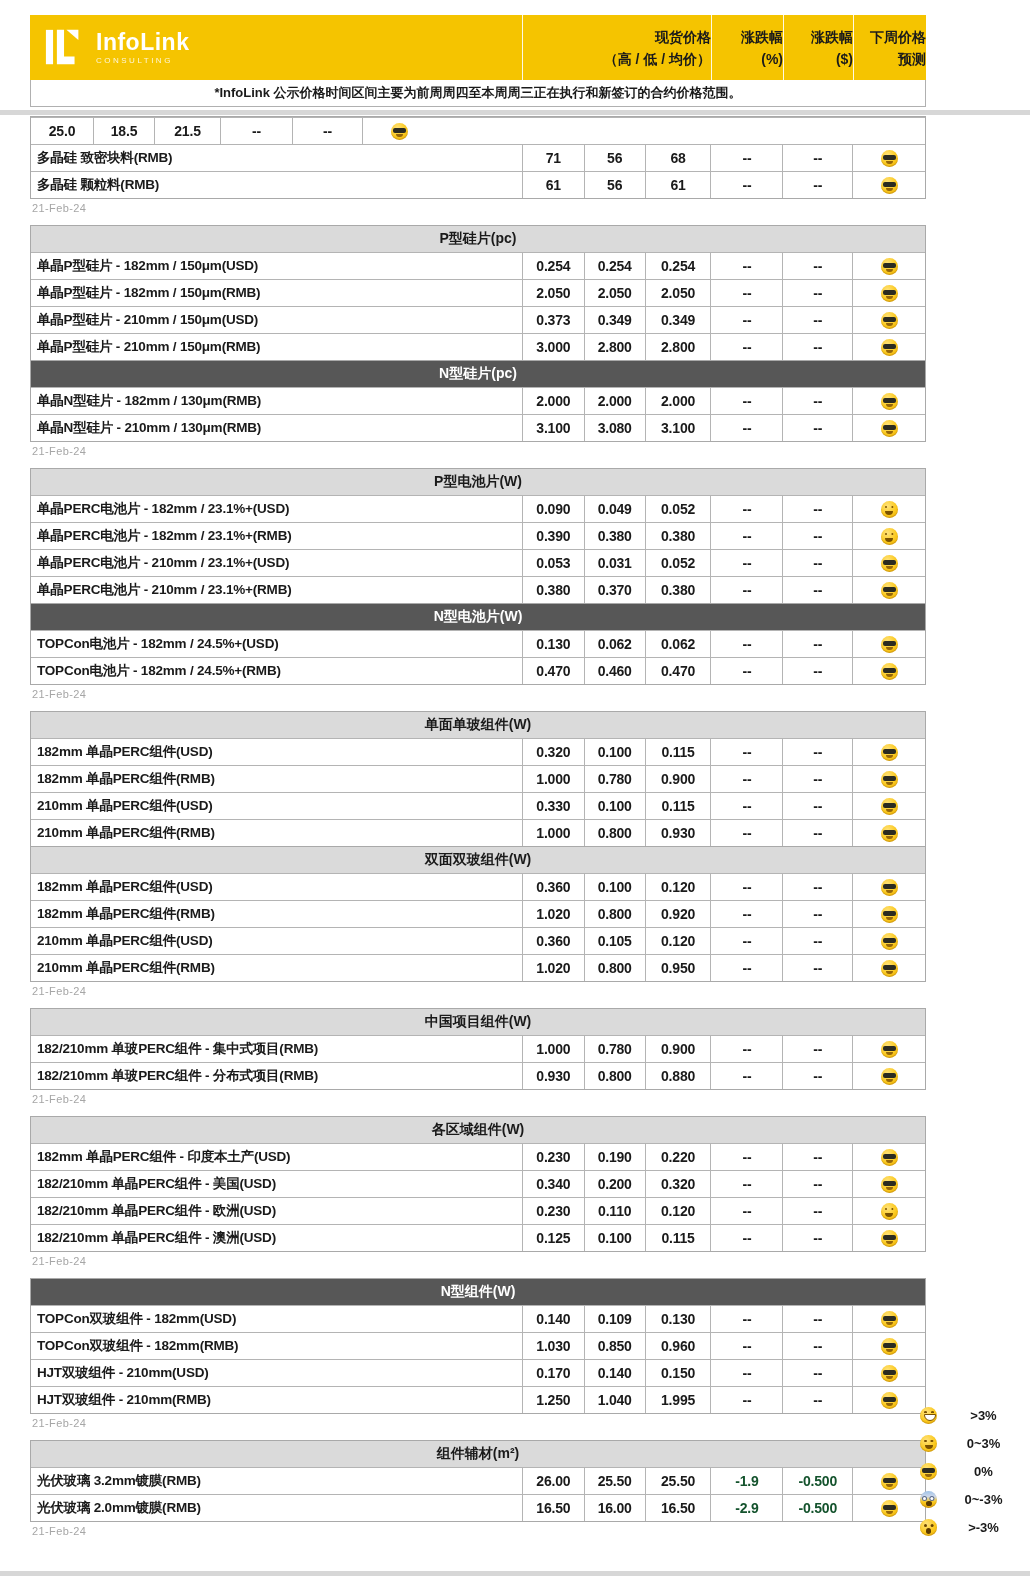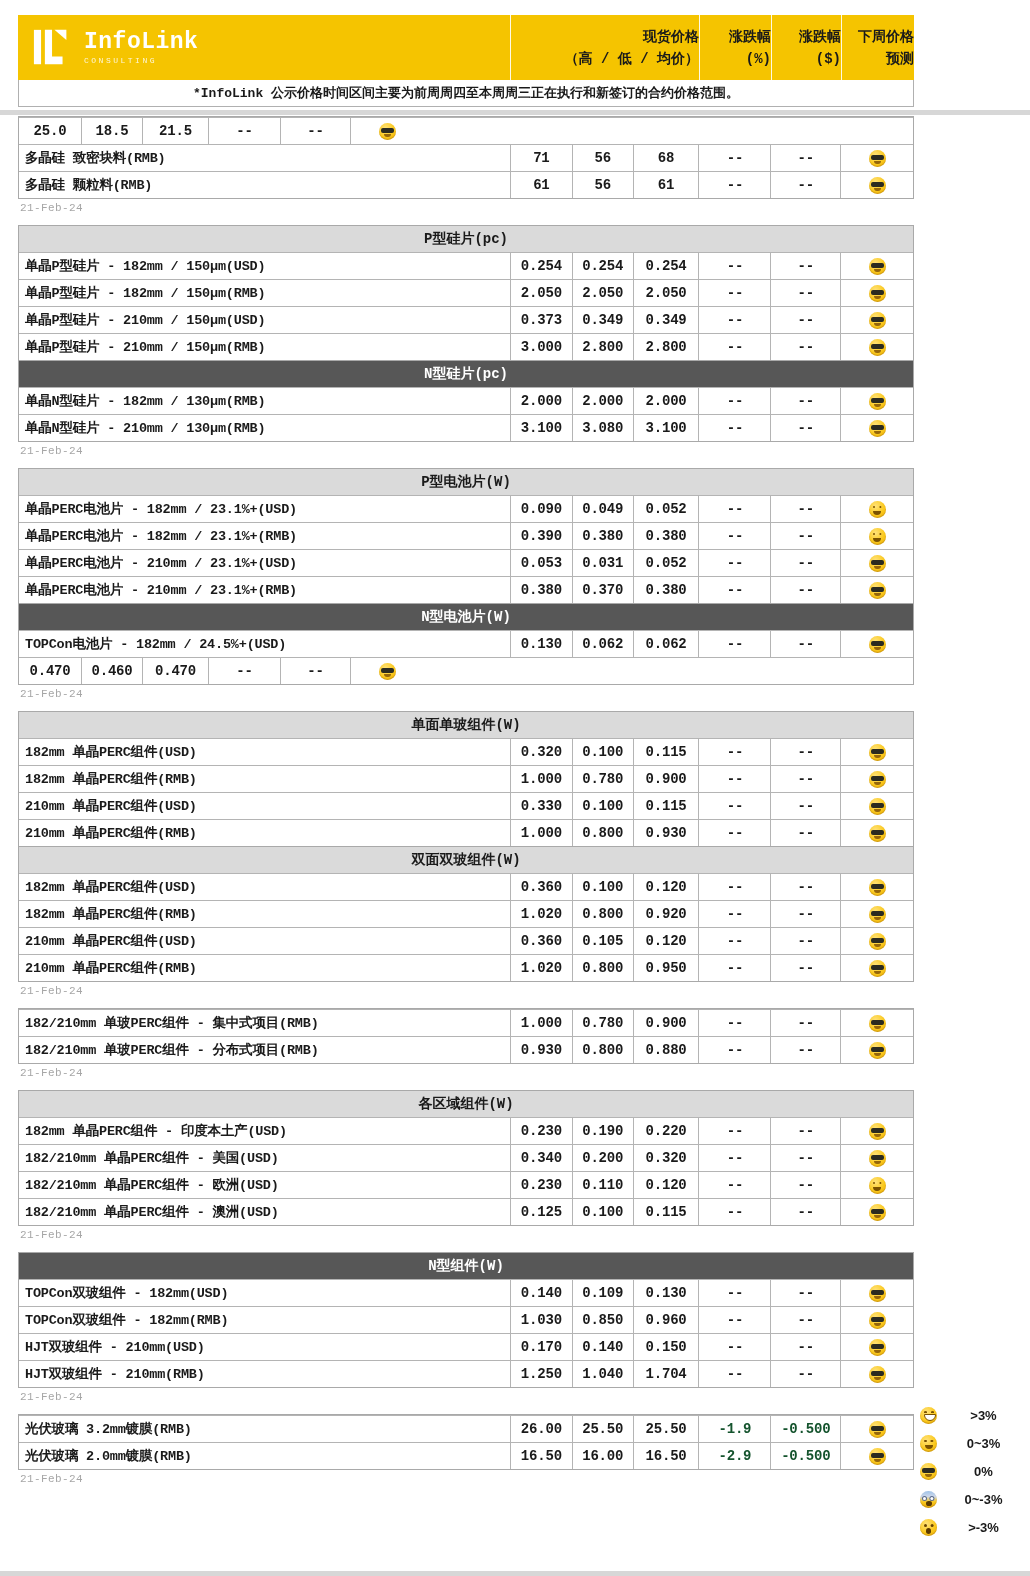--- a/index.html
+++ b/index.html
@@ -7,21 +7,21 @@
   body {
     width:1030px; height:1576px; position:relative; overflow:hidden;
     font-family:"Liberation Sans","DejaVu Sans",sans-serif;
     color:#1a1a1a;
   }
   .page { position:relative; width:1030px; height:1576px; }
   .rule-band { position:absolute; left:0; width:1030px; height:5px; background:#d7d7d7; }
   .rule-top { top:110px; }
   .rule-bottom { top:1571px; }
 
-  .content { position:absolute; left:18px; top:15px; width:896px;font-family:Liberation Mono, monospace; }
+  .content { position:absolute; left:30px; top:15px; width:896px; }
 
   
   .app-header { display:flex; height:65px; background:#f5c400; }
   .logo-cell { width:492px; display:flex; align-items:center; padding-left:14px; }
   .logo-mark { width:42px; height:40px; margin-right:10px; }
   .logo-text .brand { color:#ffffff; font-size:23px; font-weight:bold; letter-spacing:.5px; line-height:24px; }
   .logo-text .sub { color:rgba(255,255,255,.85); font-size:8px; letter-spacing:2.5px; margin-top:2px; }
   .hdr-col { display:flex; flex-direction:column; align-items:flex-end; justify-content:center;
              border-left:1px solid rgba(255,255,255,.9); font-weight:bold; font-size:14px; line-height:22px; }
   .hdr-col.spot { width:189px; }
@@ -291,20 +291,21 @@
               <div class="cell high">0.130</div>
               <div class="cell low">0.062</div>
               <div class="cell avg">0.062</div>
               <div class="cell pct">--</div>
               <div class="cell chg">--</div>
               <div class="cell fc">
                 <span class="emj sunglasses"></span>
               </div>
             </div>
             <div class="row">
+              <div class="cell lbl">TOPCon电池片 - 182mm / 24.5%+(RMB)</div>
               <div class="cell high">0.470</div>
               <div class="cell low">0.460</div>
               <div class="cell avg">0.470</div>
               <div class="cell pct">--</div>
               <div class="cell chg">--</div>
               <div class="cell fc">
                 <span class="emj sunglasses"></span>
               </div>
             </div>
           </div>
@@ -402,20 +403,21 @@
               <div class="cell chg">--</div>
               <div class="cell fc">
                 <span class="emj sunglasses"></span>
               </div>
             </div>
           </div>
           <div class="date-row">21-Feb-24</div>
         </div>
         <div class="block">
           <div class="section">
+            <div class="section-header">中国项目组件(W)</div>
             <div class="row">
               <div class="cell lbl">182/210mm 单玻PERC组件 - 集中式项目(RMB)</div>
               <div class="cell high">1.000</div>
               <div class="cell low">0.780</div>
               <div class="cell avg">0.900</div>
               <div class="cell pct">--</div>
               <div class="cell chg">--</div>
               <div class="cell fc">
                 <span class="emj sunglasses"></span>
               </div>
@@ -517,32 +519,33 @@
               <div class="cell pct">--</div>
               <div class="cell chg">--</div>
               <div class="cell fc">
                 <span class="emj sunglasses"></span>
               </div>
             </div>
             <div class="row">
               <div class="cell lbl">HJT双玻组件 - 210mm(RMB)</div>
               <div class="cell high">1.250</div>
               <div class="cell low">1.040</div>
-              <div class="cell avg">1.704</div>
-              <div class="cell pct">--</div>
-              <div class="cell chg">--</div>
-              <div class="cell fc">
-                <span class="emj sunglasses"></span>
-              </div>
-            </div>
-          </div>
-          <div class="date-row">21-Feb-24</div>
-        </div>
-        <div class="block">
-          <div class="section">
+              <div class="cell avg">1.995</div>
+              <div class="cell pct">--</div>
+              <div class="cell chg">--</div>
+              <div class="cell fc">
+                <span class="emj sunglasses"></span>
+              </div>
+            </div>
+          </div>
+          <div class="date-row">21-Feb-24</div>
+        </div>
+        <div class="block">
+          <div class="section">
+            <div class="section-header">组件辅材(m²)</div>
             <div class="row">
               <div class="cell lbl">光伏玻璃 3.2mm镀膜(RMB)</div>
               <div class="cell high">26.00</div>
               <div class="cell low">25.50</div>
               <div class="cell avg">25.50</div>
               <div class="cell pct neg">-1.9</div>
               <div class="cell chg neg">-0.500</div>
               <div class="cell fc">
                 <span class="emj sunglasses"></span>
               </div>

